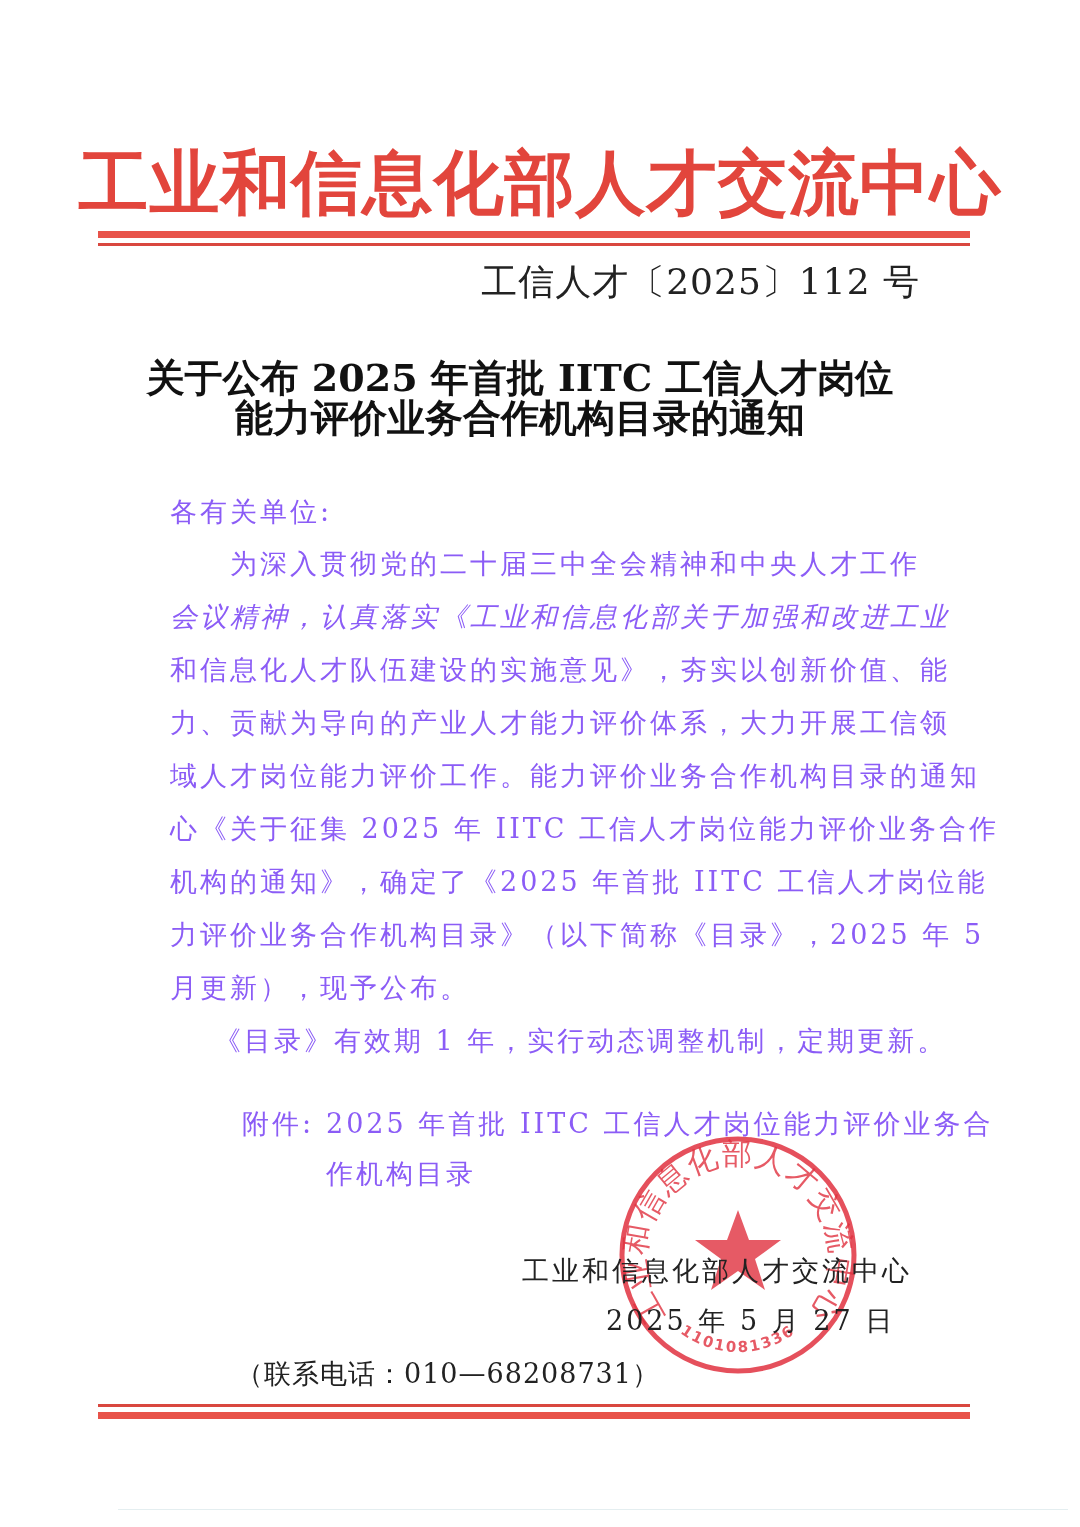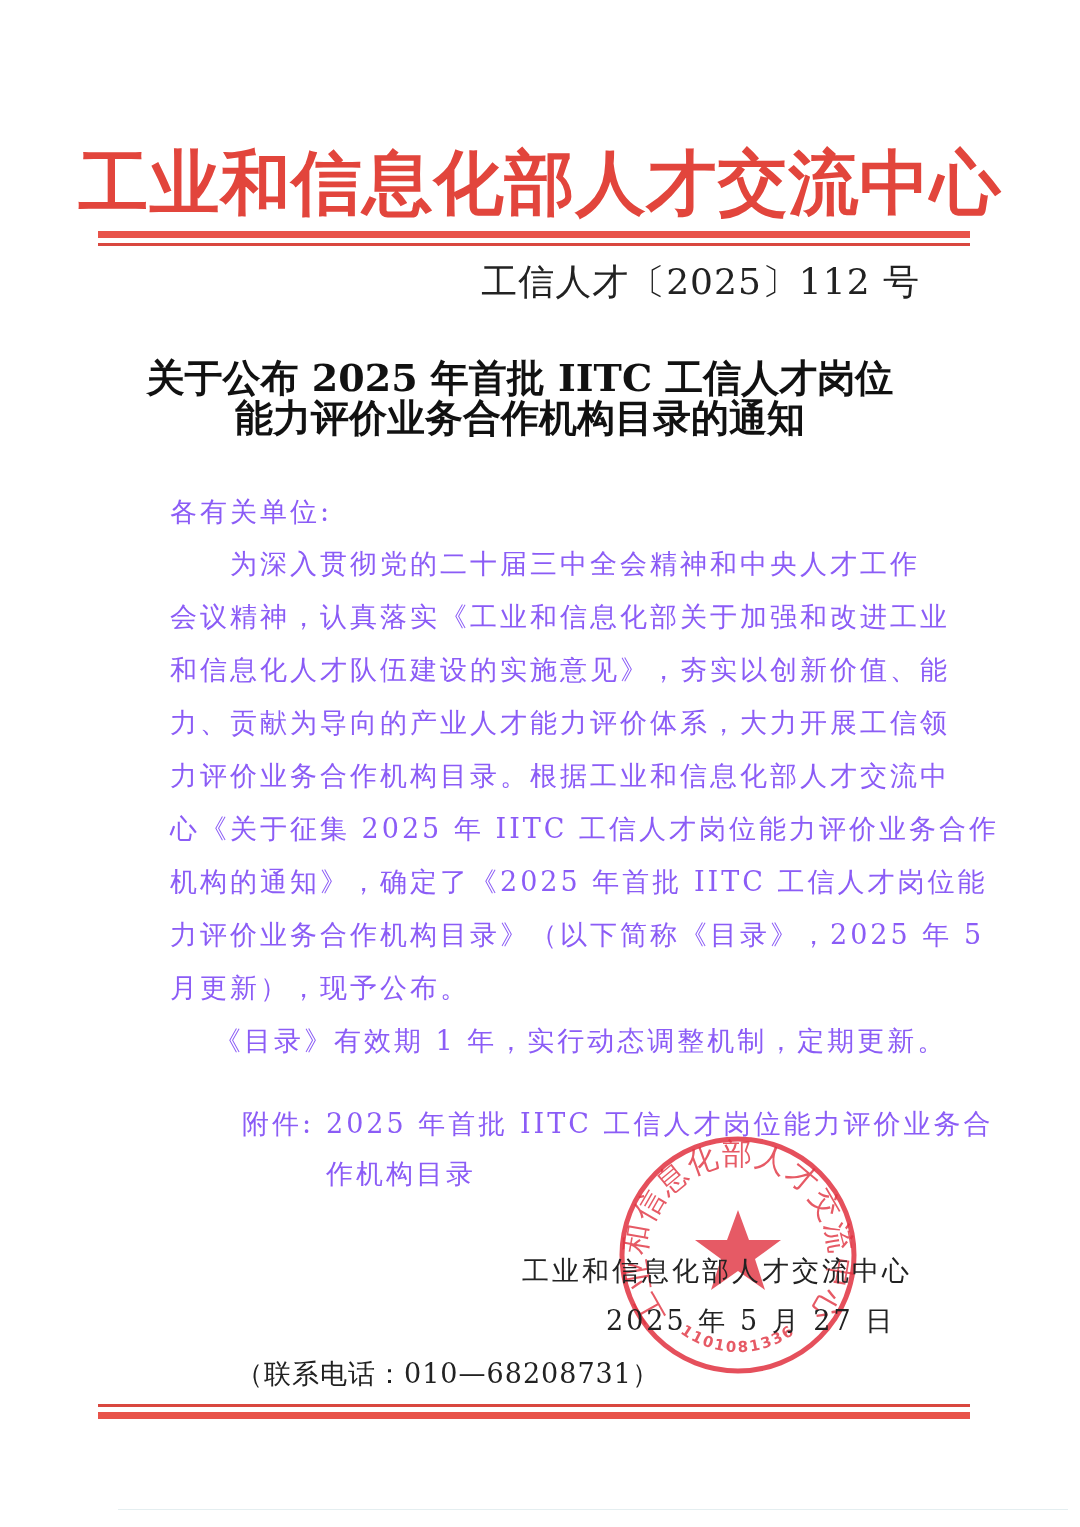--- a/index.html
+++ b/index.html
@@ -29,24 +29,24 @@
 
 <div class="abs doc-no">工信人才〔2025〕112 号</div>
 
 <div class="abs headline" style="top:348px;">关于公布 2025 年首批 IITC 工信人才岗位</div>
 <div class="abs headline" style="top:388px;">能力评价业务合作机构目录的通知</div>
 
 <div class="abs para" style="left:170px; top:486px;">各有关单位:</div>
 
 <div class="para">
   <div class="line" style="left:230px; top:538px;font-family:Liberation Serif, serif;">为深入贯彻党的二十届三中全会精神和中央人才工作</div>
-  <div class="line" style="left:170px; top:591px;">会议精神，认真落实《工业和信息化部关于加强和改进工业</div>
+  <div class="line" style="left:170px; top:591px;font-style:italic;">会议精神，认真落实《工业和信息化部关于加强和改进工业</div>
   <div class="line" style="left:170px; top:644px;">和信息化人才队伍建设的实施意见》，夯实以创新价值、能</div>
   <div class="line" style="left:170px; top:697px;">力、贡献为导向的产业人才能力评价体系，大力开展工信领</div>
-  <div class="line" style="left:170px; top:750px;">力评价业务合作机构目录。根据工业和信息化部人才交流中</div>
+  <div class="line" style="left:170px; top:750px;">域人才岗位能力评价工作。能力评价业务合作机构目录的通知</div>
   <div class="line" style="left:170px; top:803px;">心《关于征集 2025 年 IITC 工信人才岗位能力评价业务合作</div>
   <div class="line" style="left:170px; top:856px;">机构的通知》，确定了《2025 年首批 IITC 工信人才岗位能</div>
   <div class="line" style="left:170px; top:909px;">力评价业务合作机构目录》（以下简称《目录》，2025 年 5</div>
   <div class="line" style="left:170px; top:962px;">月更新），现予公布。</div>
 </div>
 
 <div class="abs para line" style="left:214px; top:1015px;">《目录》有效期 1 年，实行动态调整机制，定期更新。</div>
 
 <div class="abs para" style="left:242px; top:1098px;">附件:</div>
 <div class="abs para line" style="left:326px; top:1098px;">2025 年首批 IITC 工信人才岗位能力评价业务合</div>

